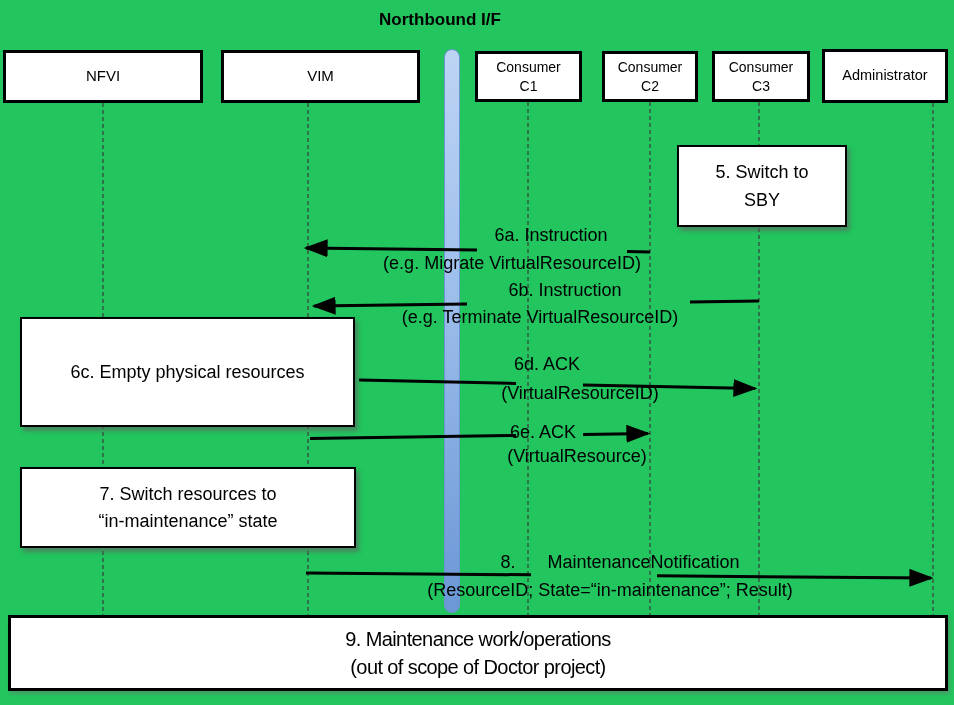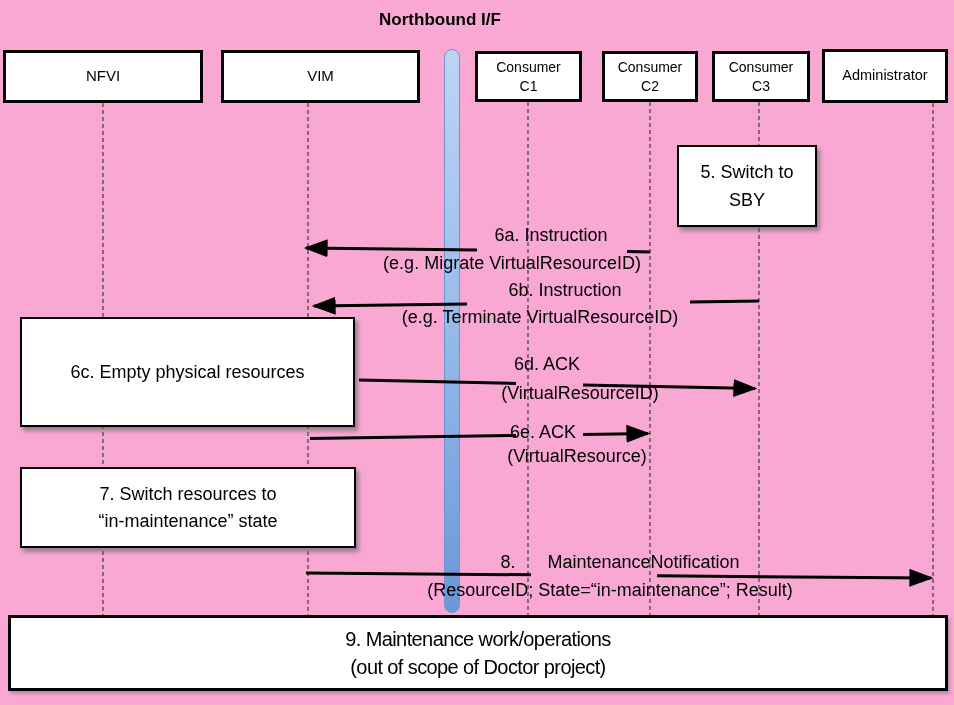--- a/index.html
+++ b/index.html
@@ -1,17 +1,17 @@
 <!DOCTYPE html>
 <html style="--bar_top: #bdd4f4; --bar_bottom: #6b97d6; --bar_border: #6b94d0; --arrow: #000000; --lifeline: #3d3d3d;"><head>
 <meta charset="utf-8">
 <style>
   html,body{margin:0;padding:0;background:#fff;}
   *{box-sizing:border-box;}
-  .stage{position:relative;width:954px;height:705px;background:#f9a8d4;overflow:hidden;
+  .stage{position:relative;width:954px;height:705px;background:#22c55e;overflow:hidden;
          font-family:"Liberation Sans","DejaVu Sans",sans-serif;color:#000;}
   .layer{position:absolute;left:0;top:0;}
   .title{position:absolute;transform:translateX(-50%);font-size:17px;font-weight:600;white-space:nowrap;}
   .nb-bar{position:absolute;left:444px;top:49px;width:16px;height:564px;border-radius:8px;
           background:linear-gradient(170deg,var(--bar_top,#bdd4f4) 0%,#9fc0ec 40%,var(--bar_bottom,#6b97d6) 100%);
           border:1px solid var(--bar_border,#6b94d0);}
   .actor{position:absolute;background:#fff;border:3px solid #000;display:flex;flex-direction:column;
          align-items:center;justify-content:center;text-align:center;font-size:15px;line-height:1.35;}
   .stepbox{position:absolute;background:#fff;border:2px solid #000;display:flex;flex-direction:column;
            align-items:center;justify-content:center;text-align:center;font-size:18px;line-height:28px;
@@ -81,21 +81,21 @@
     <span>C2</span>
   </div>
   <div class="actor" style="left:712px;top:51px;width:98px;height:51px;font-size:14px;">
     <span>Consumer</span>
     <span>C3</span>
   </div>
   <div class="actor" style="left:822px;top:49px;width:126px;height:54px;font-size:14.5px;">
     <span>Administrator</span>
   </div>
 
-  <div class="stepbox" style="left:677px;top:145px;width:140px;height:82px;">
+  <div class="stepbox" style="left:677px;top:145px;width:170px;height:82px;">
     <span>5. Switch to</span>
     <span>SBY</span>
   </div>
   <div class="stepbox" style="left:20px;top:317px;width:335px;height:110px;">
     <span>6c. Empty physical resources</span>
   </div>
   <div class="stepbox" style="left:20px;top:467px;width:336px;height:81px;line-height:27px;">
     <span>7. Switch resources to</span>
     <span>“in-maintenance” state</span>
   </div>

